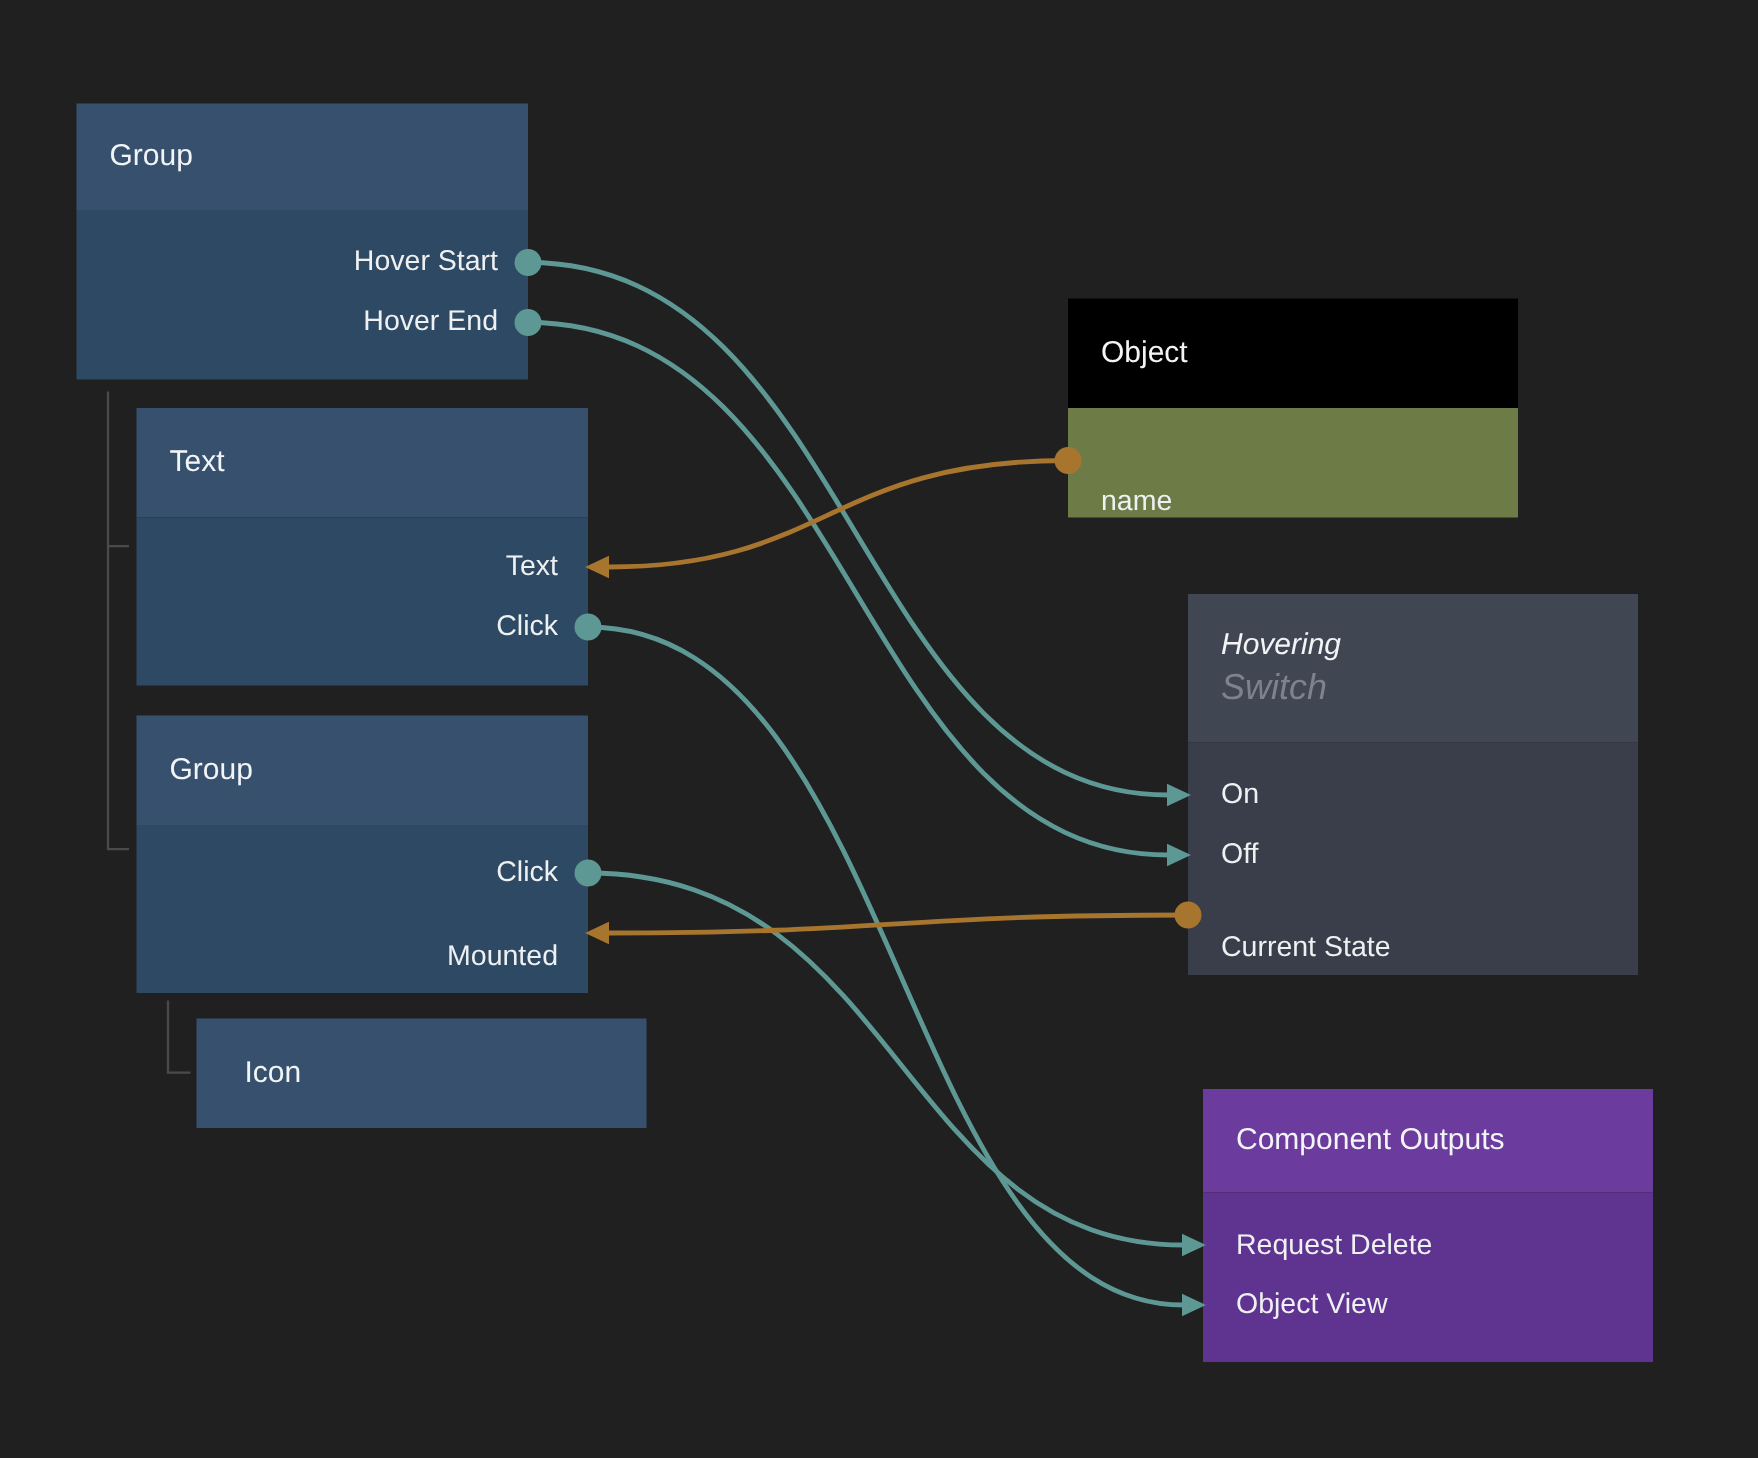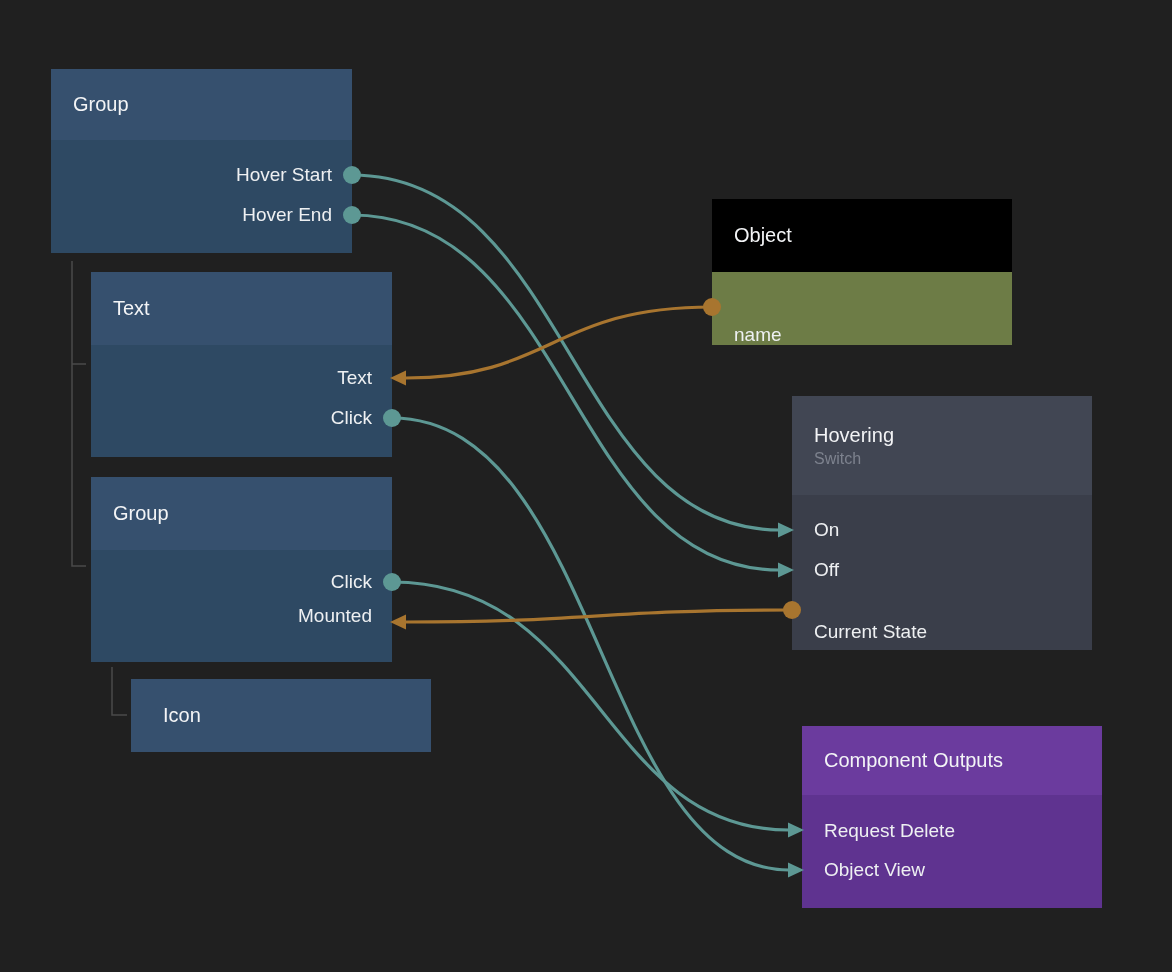--- a/index.html
+++ b/index.html
@@ -30,21 +30,21 @@
   .node-body {
     position: absolute;
     left: 0; right: 0; bottom: 0;
   }
   .node-title {
     font-size: 20px;
     color: #f3f4f6;
     line-height: 1.25;
   }
   .node-subtitle {
-    font-size: 16px;
+    font-size: 24px;
     color: #7d828e;
     line-height: 1.25;
     margin-top: 1px;
   }
   .port {
     position: absolute;
     left: 0; right: 0;
     height: 30px;
     display: flex;
     align-items: center;
@@ -58,21 +58,21 @@
   }
   .port.left {
     justify-content: flex-start;
     padding-left: 22px;
   }
   
   .blue-h   { background: #36506e; }
   .blue-b   { background: #2e4963; }
   .olive-h  { background: #000000; }
   .olive-b  { background: #6d7c46; }
-  .gray-h   { background: #414653; }
+  .gray-h   { background: #414653; font-style: italic; }
   .gray-b   { background: #3a3e4a; }
   .purple-h { background: #6b3b9e; }
   .purple-b { background: #5f3390; }
 
   .wires {
     position: absolute;
     left: 0; top: 0;
     width: 1172px;
     height: 972px;
     pointer-events: none;
@@ -120,21 +120,21 @@
   </div>
 
   <div class="node" style="left:91px; top:477px; width:301px; height:185px;">
     <div class="node-header blue-h" style="height:73px;">
       <div class="node-title">Group</div>
     </div>
     <div class="node-body blue-b" style="top:73px;"></div>
     <div class="port right" style="top:90px;">
       <span>Click</span>
     </div>
-    <div class="port right" style="top:124px;">
+    <div class="port right" style="top:146px;">
       <span>Mounted</span>
     </div>
   </div>
 
   <div class="node" style="left:131px; top:679px; width:300px; height:73px;">
     <div class="node-header blue-h" style="height:73px;padding-left:32px;">
       <div class="node-title">Icon</div>
     </div>
   </div>
 

